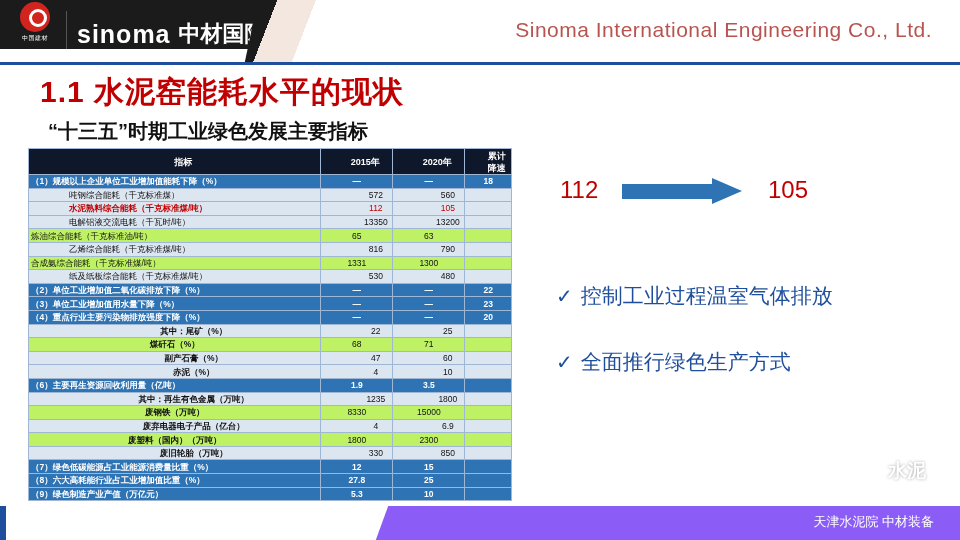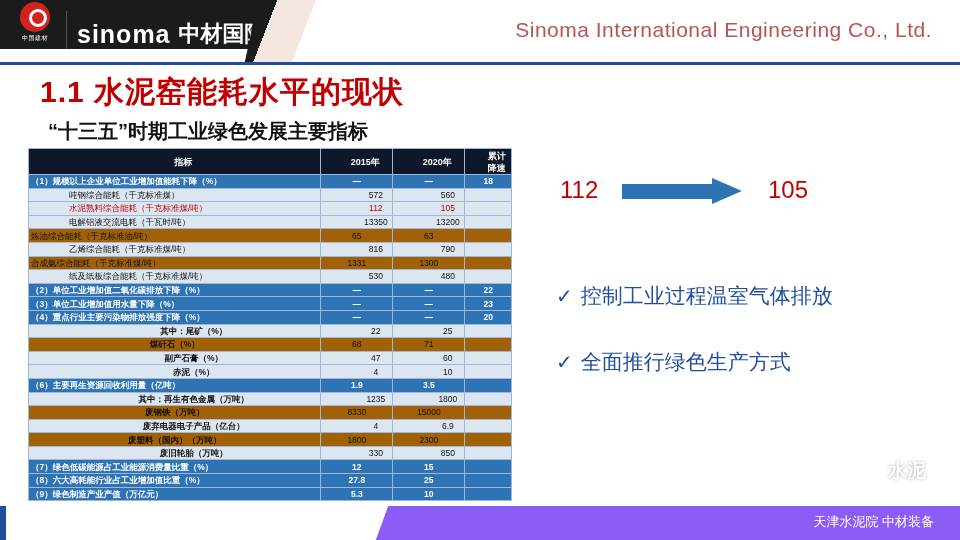--- a/index.html
+++ b/index.html
@@ -83,24 +83,24 @@
     height:26px;
     padding-left:19px;
   }
   .col-name { width:276px; }
   .col-y { width:68px; text-align:center; }
   .col-c { width:44px; text-align:center; }
   tr.band-head td {
     background:#2e74b5; color:#ffffff; font-weight:bold;
   }
   tr.alt td { background:#dce6f1;padding-left:40px; }
-  tr.white td { background:#a16207; }
+  tr.white td { background:#bef264; }
   td.val { text-align:center; }
   td.red, tr.redrow td { color:#c00000; }
-  tr.redrow td.name { font-weight:normal; }
+  tr.redrow td.name { font-weight:bold; }
   td.name { text-align:left; padding-left:4px; }
   td.center-name { text-align:center;font-weight:bold; }
   
   .arrow-row {
     position:absolute; left:560px; top:168px; width:320px; height:48px;
   }
   .num-left {
     position:absolute; left:0; top:8px; font-size:24px; color:#c00000;
   }
   .num-right {

